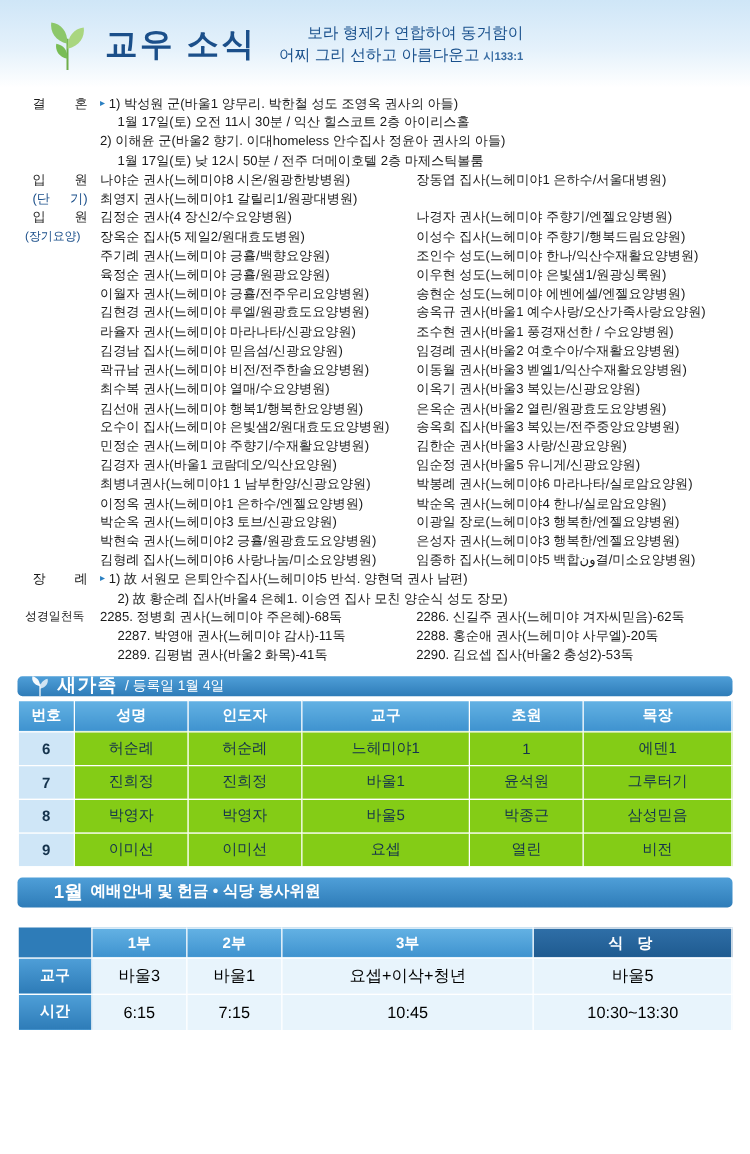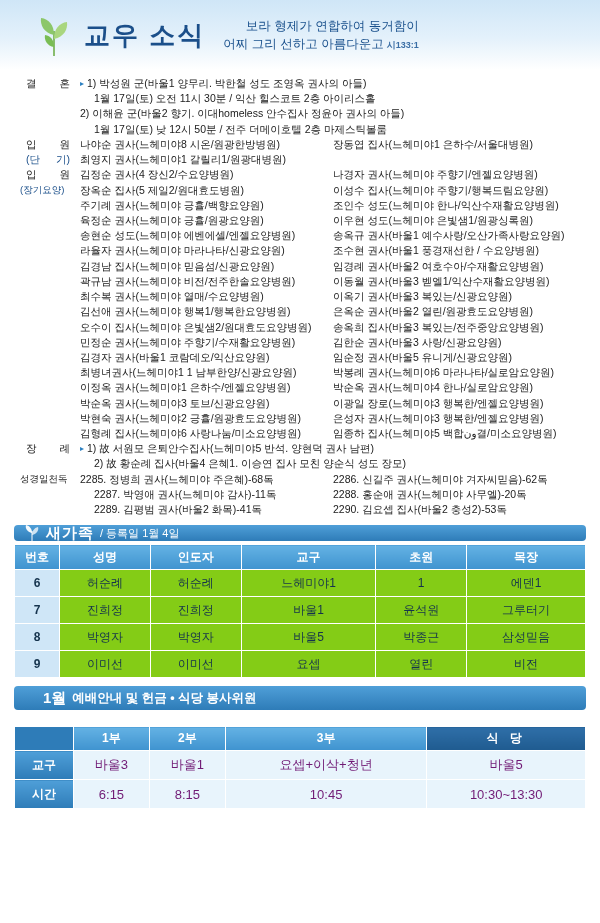--- a/index.html
+++ b/index.html
@@ -203,21 +203,21 @@
     background: #2e7cb8;
     border: none;
     width: 56px;
   }
   table.sched td {
     height: 26px;
     text-align: center;
     border: 1px solid #ffffff;
     background: #e8f4fc;
     font-size: 13px;
-    color: #701a75;
+    color: #000000;
   }
   table.sched td.side {
     background: linear-gradient(to bottom, #4f9fd8, #2e7cb8);
     color: #ffffff;
     font-weight: bold;
     font-size: 12px;
     width: 56px;
   }
 </style>
 </head>
@@ -291,21 +291,23 @@
 
   <div class="news-row">
     <div class="news-label small blue-label">(장기요양)</div>
     <div class="news-body">
       <div class="col">장옥순 집사(5 제일2/원대효도병원)</div>
       <div class="col">이성수 집사(느헤미야 주향기/행복드림요양원)</div>
       <div class="col">주기례 권사(느헤미야 긍휼/백향요양원)</div>
       <div class="col">조인수 성도(느헤미야 한나/익산수재활요양병원)</div>
       <div class="col">육정순 권사(느헤미야 긍휼/원광요양원)</div>
       <div class="col">이우현 성도(느헤미야 은빛샘1/원광싱록원)</div>
+      <div class="col">이월자 권사(느헤미야 긍휼/전주우리요양병원)</div>
       <div class="col">송현순 성도(느헤미야 에벤에셀/엔젤요양병원)</div>
+      <div class="col">김현경 권사(느헤미야 루엘/원광효도요양병원)</div>
       <div class="col">송옥규 권사(바울1 예수사랑/오산가족사랑요양원)</div>
       <div class="col">라율자 권사(느헤미야 마라나타/신광요양원)</div>
       <div class="col">조수현 권사(바울1 풍경재선한 / 수요양병원)</div>
       <div class="col">김경남 집사(느헤미야 믿음섬/신광요양원)</div>
       <div class="col">임경례 권사(바울2 여호수아/수재활요양병원)</div>
       <div class="col">곽규남 권사(느헤미야 비전/전주한솔요양병원)</div>
       <div class="col">이동월 권사(바울3 벧엘1/익산수재활요양병원)</div>
       <div class="col">최수복 권사(느헤미야 열매/수요양병원)</div>
       <div class="col">이옥기 권사(바울3 복있는/신광요양원)</div>
       <div class="col">김선애 권사(느헤미야 행복1/행복한요양병원)</div>
@@ -429,18 +431,18 @@
     <tr>
       <td class="side">교구</td>
       <td>바울3</td>
       <td>바울1</td>
       <td>요셉+이삭+청년</td>
       <td>바울5</td>
     </tr>
     <tr>
       <td class="side">시간</td>
       <td>6:15</td>
-      <td>8:15</td>
+      <td>7:15</td>
       <td>10:45</td>
       <td>10:30~13:30</td>
     </tr>
   </tbody>
 </table>
 
 </body></html>

